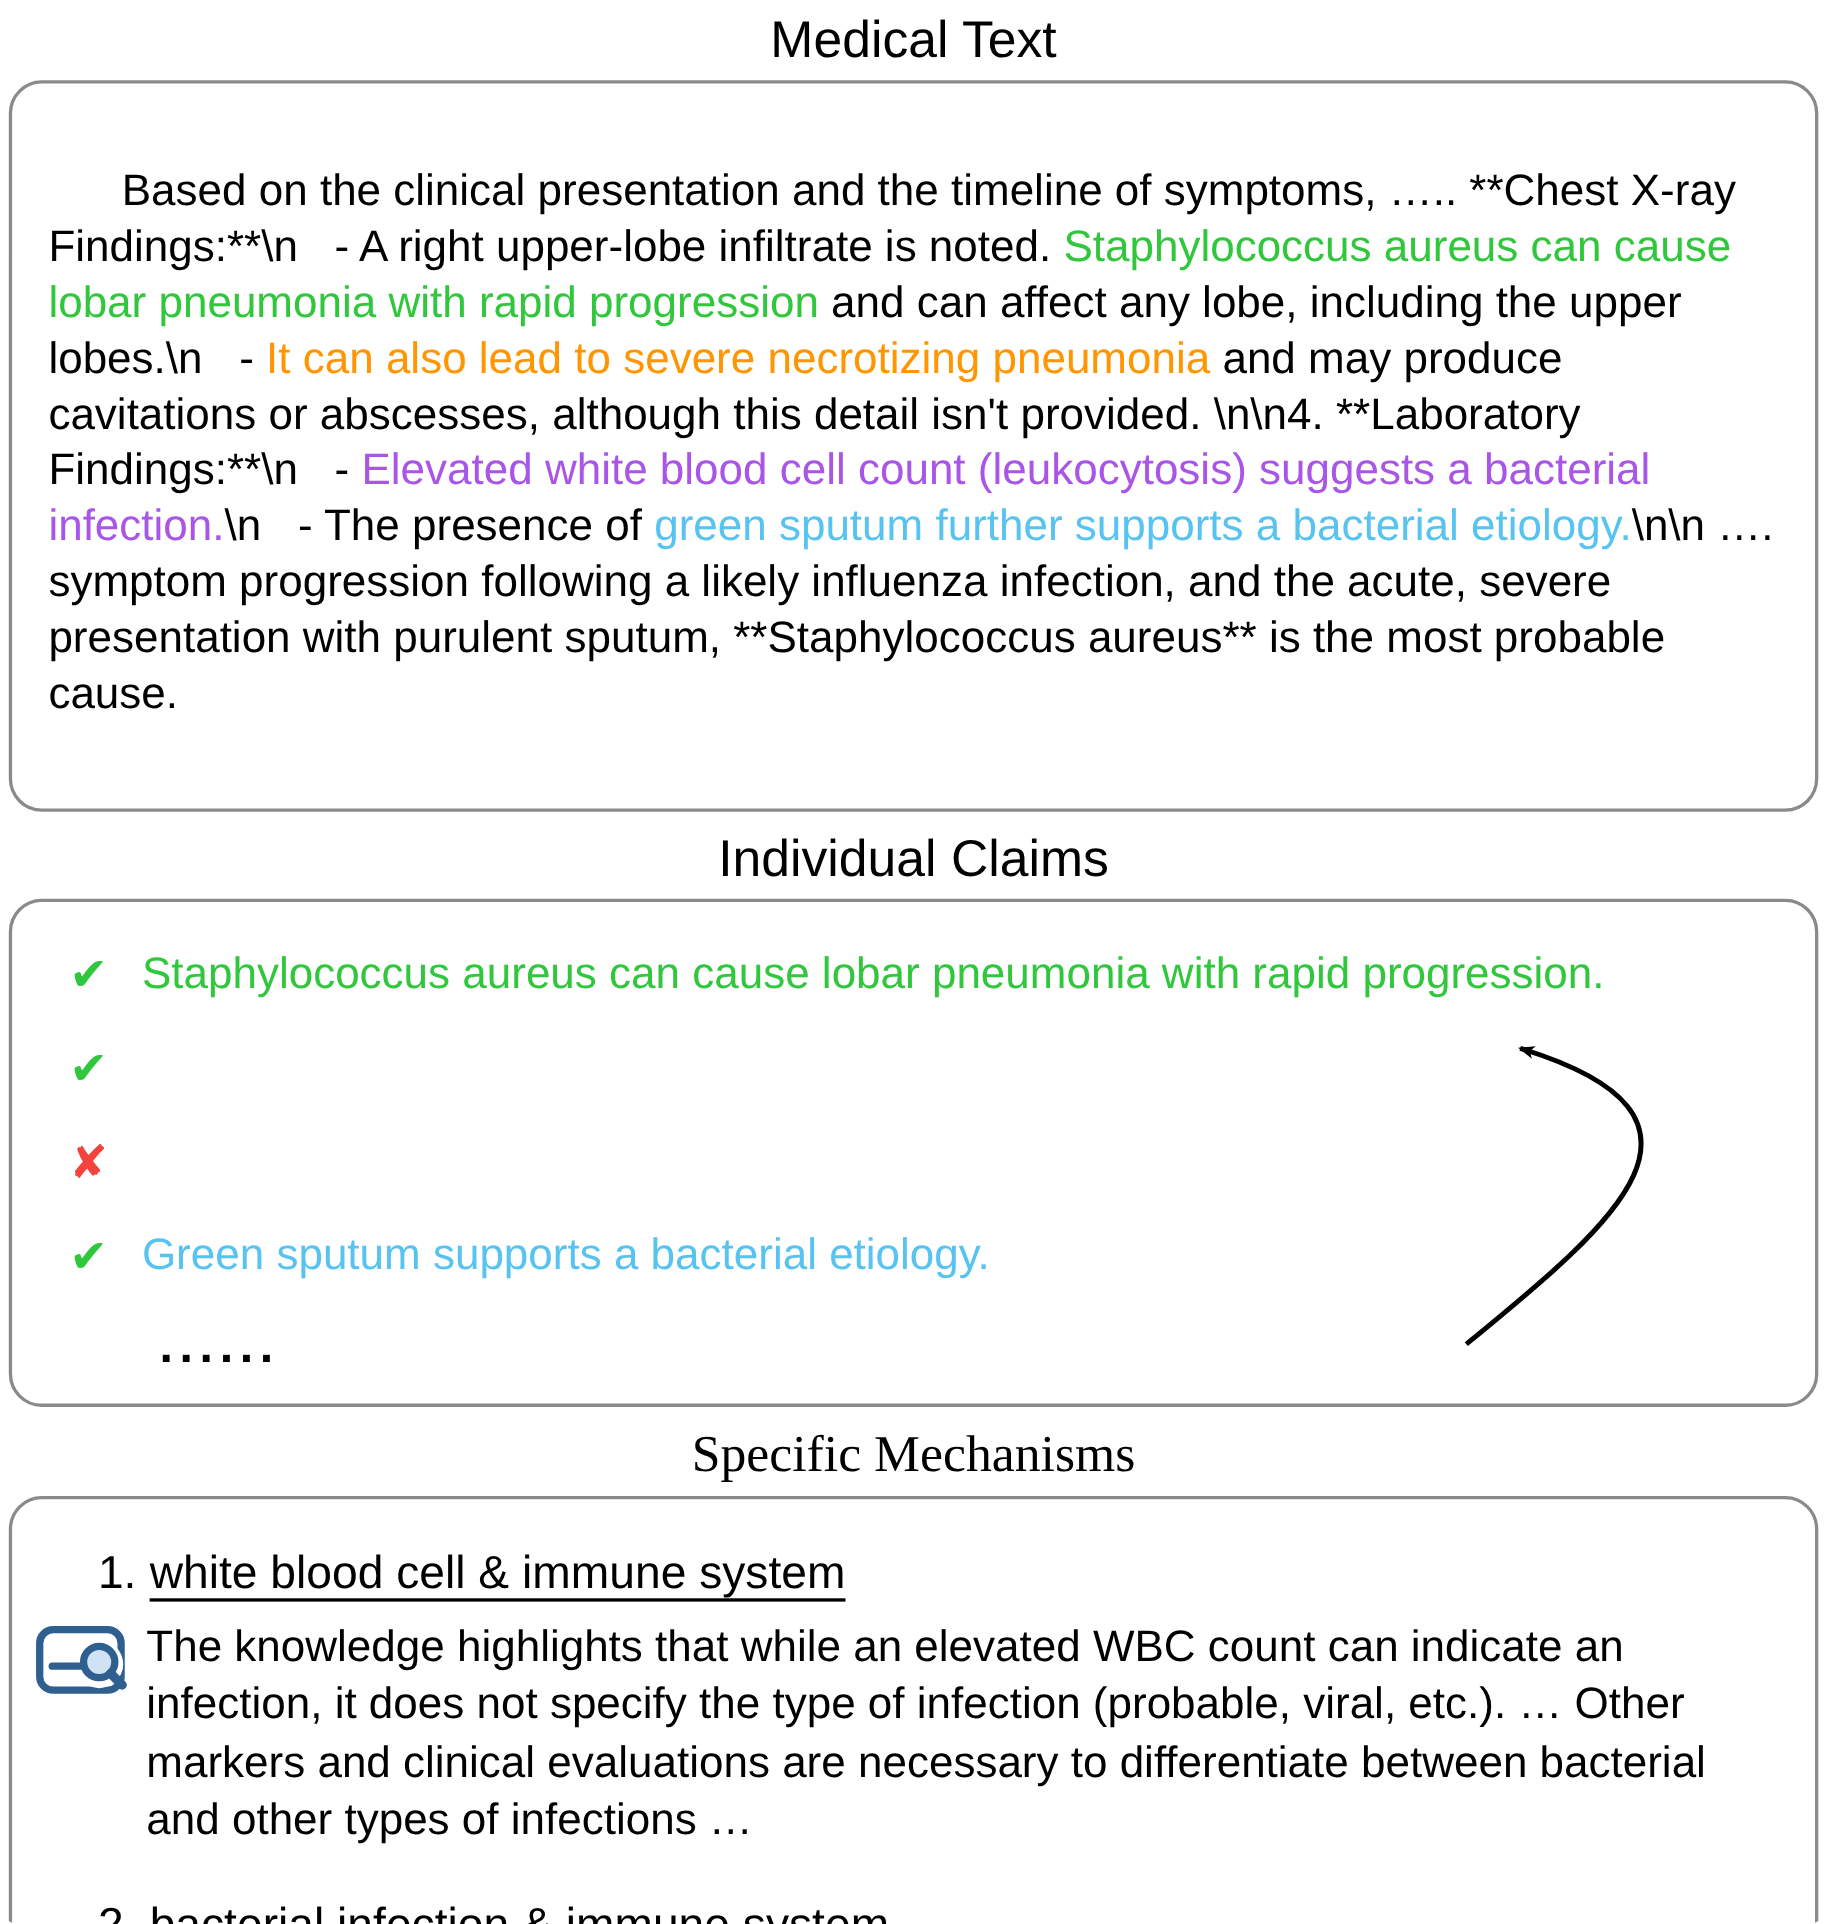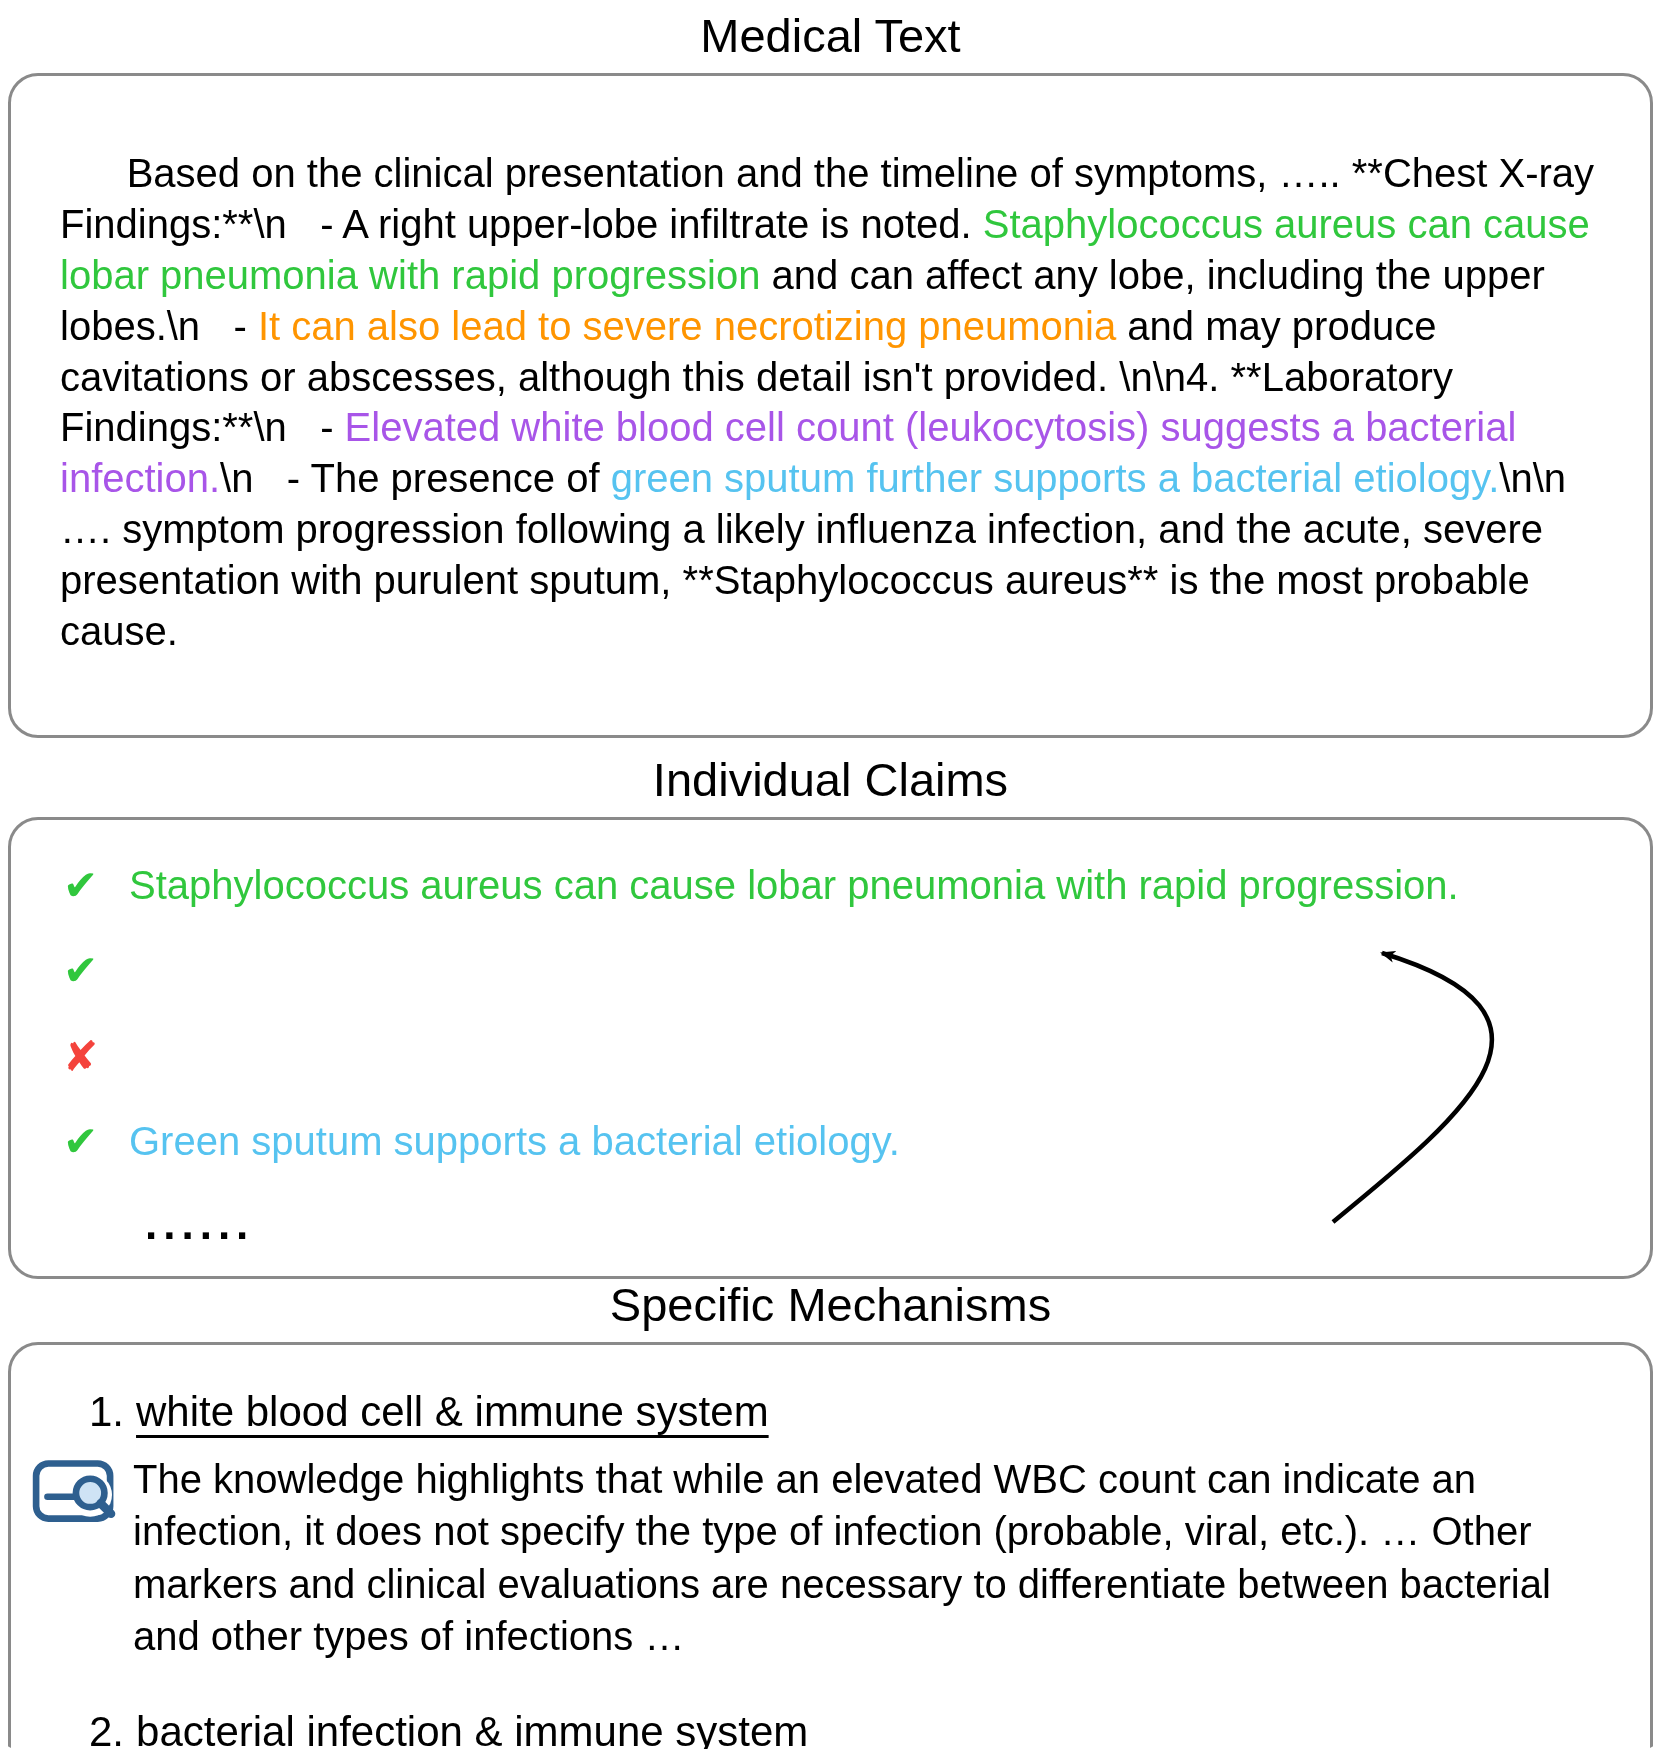--- a/index.html
+++ b/index.html
@@ -13,28 +13,27 @@
     border-radius:17px;
   }
   .sec-title{
     text-align:center;
     font-size:47px;
     line-height:1.1;
     color:#000;
   }
   .title-1{padding-top:10px;}
   .title-2{margin-top:16px;}
-  .title-3{}
+  .title-3{margin-top:18px;font-family:Liberation Serif, serif;}
   .box{
     margin:11px 8px 0 8px;
     border:3px solid #8a8a8a;
     border-radius:30px;
     background:#fff;
     box-sizing:border-box;
-    padding-left:16px;
   }
   
   .medical-text{
     padding:22px 33px 28px 33px;
     font-size:40px;
     line-height:1.27;
     white-space:pre-wrap;
     letter-spacing:0px;
   }
   

